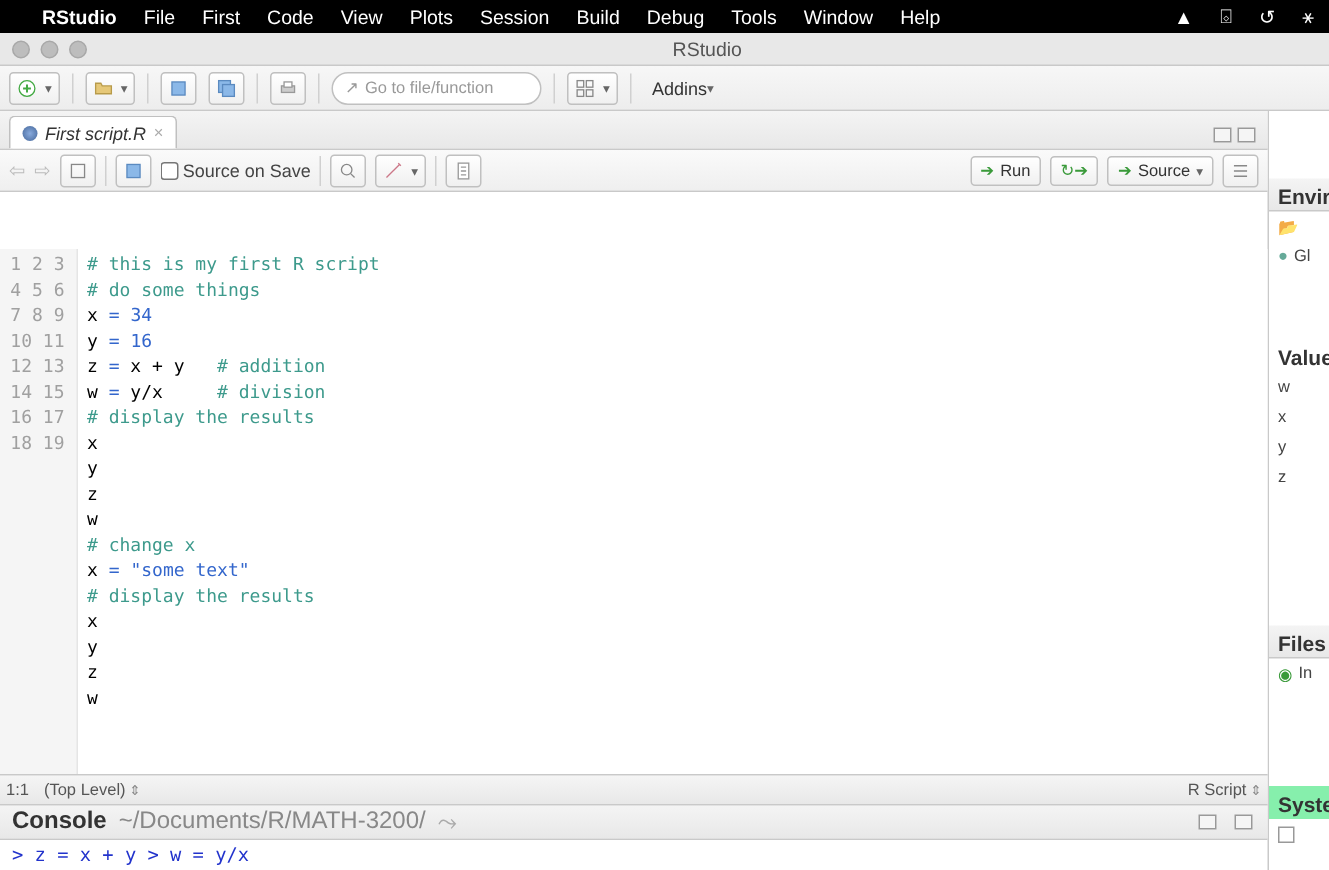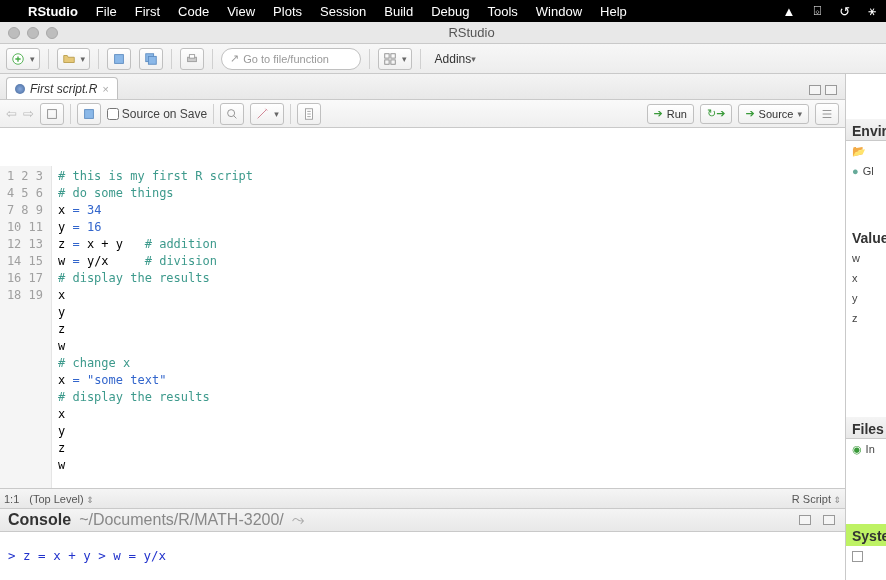--- a/index.html
+++ b/index.html
@@ -198,21 +198,21 @@
   gap: 8px;
   font-size: 16px;
 }
 .consolehdr .lbl { font-weight: bold; color: #333; }
 .consolehdr .path { color: #888; }
 .consolehdr .spacer { flex: 1; }
 .consolehdr .wbtn { width: 12px; height: 10px; border: 1px solid #999; margin: 0 2px; background: #f5f5f5;}
 .console {
   font-family: "Menlo","Consolas",monospace;
   font-size: 12.5px;
-  padding: 16px 8px;
+  padding: 2px 8px;
   line-height: 16px;
   color: #2233cc;
 }
 .right .panehdr {
   height: 22px;
   background: linear-gradient(#f4f4f4,#e8e8e8);
   border-bottom: 1px solid #c9c9c9;
   font-size: 14px;
   font-weight: bold;
   padding: 4px 6px;
@@ -466,21 +466,21 @@
     <div class="row">x</div>
     <div class="row">y</div>
     <div class="row">z</div>
     <div style="height:44px"></div>
     <div class="panehdr">Files</div>
     <div class="row">
         <span style="color:#3a9a3a">◉</span>
         <span>In</span>
       </div>
     <div class="row"></div>
-    <div class="panehdr" style="background:#bef264;border:none">Syste</div>
+    <div class="panehdr" style="background:#86efac;border:none">Syste</div>
     <div class="row">
         <span class="cb"></span>
       </div>
     <div style="height:12px"></div>
     <div class="row">
         <span class="cb"></span>
       </div>
     <div class="row">
         <span class="cb"></span>
       </div>

